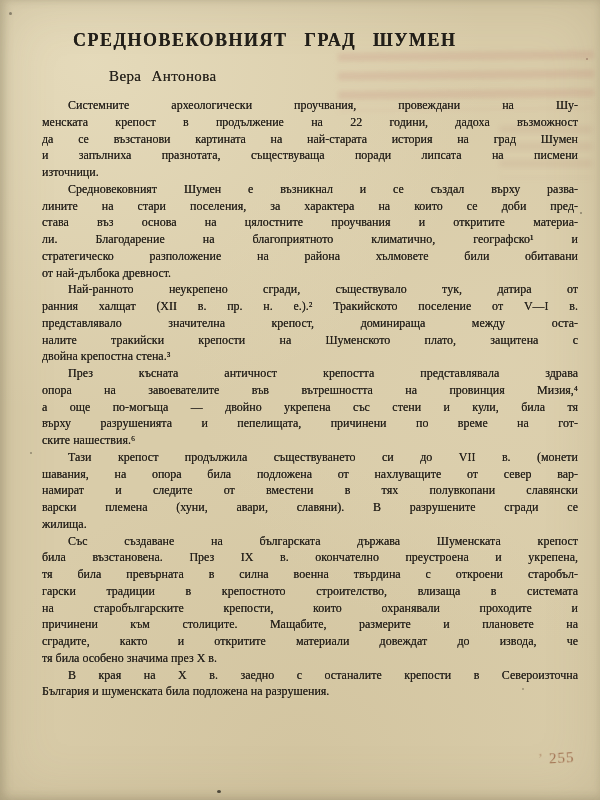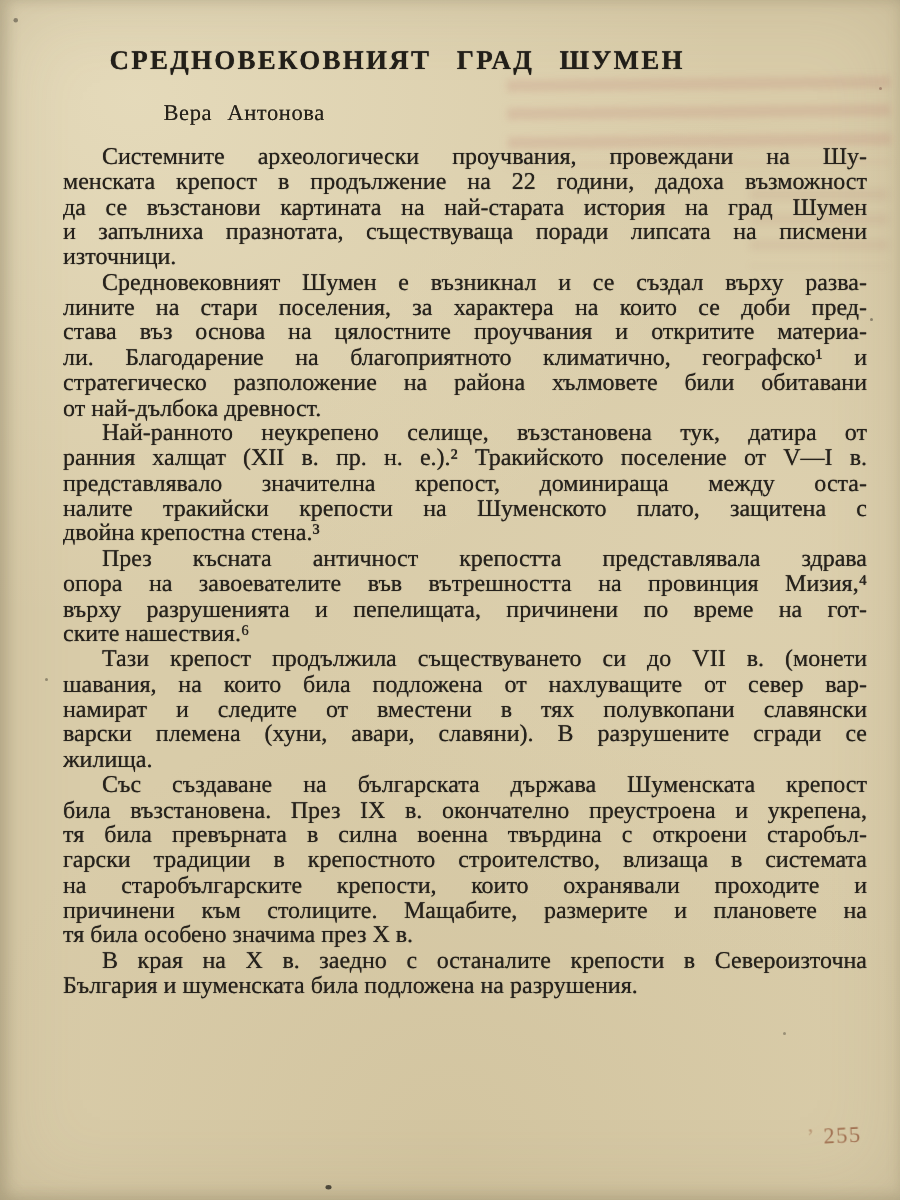--- a/index.html
+++ b/index.html
@@ -36,21 +36,21 @@
     text-shadow: 0 0 0.4px rgba(38,34,27,0.8);
     white-space: nowrap;
     margin-left: 37px;
   }
   .body-text {
     position: absolute; left: 42px; top: 97px; width: 536px;
     color: #26221c;
     text-shadow: 0 0 0.55px rgba(38,34,28,0.85);
   }
   .line {
-    font-size: 16px; line-height: 16.75px; height: 16.75px;
+    font-size: 12px; line-height: 16.75px; height: 16.75px;
     text-align: justify; text-align-last: justify;
     overflow: hidden; white-space: nowrap;
   }
   .line.first { padding-left: 26px; }
   .line.last  { text-align-last: left; }
   .page-number {
     position: absolute; left: 538px; top: 750px;
     font-size: 15px; letter-spacing: 1px;
     color: rgba(146,88,58,0.78);
     filter: blur(0.4px);
@@ -102,40 +102,42 @@
       <div class="line">менската крепост в продължение на 22 години, дадоха възможност</div>
       <div class="line">да се възстанови картината на най-старата история на град Шумен</div>
       <div class="line">и запълниха празнотата, съществуваща поради липсата на писмени</div>
       <div class="line last">източници.</div>
       <div class="line first">Средновековният Шумен е възникнал и се създал върху разва-</div>
       <div class="line">лините на стари поселения, за характера на които се доби пред-</div>
       <div class="line">става въз основа на цялостните проучвания и откритите материа-</div>
       <div class="line">ли. Благодарение на благоприятното климатично, географско¹ и</div>
       <div class="line">стратегическо разположение на района хълмовете били обитавани</div>
       <div class="line last">от най-дълбока древност.</div>
-      <div class="line first">Най-ранното неукрепено селище, възстановена тук, датира от</div>
+      <div class="line first">Най-ранното неукрепено сгради, съществувало тук, датира от</div>
       <div class="line">ранния халщат (XII в. пр. н. е.).² Тракийското поселение от V—I в.</div>
       <div class="line">представлявало значителна крепост, доминираща между оста-</div>
       <div class="line">налите тракийски крепости на Шуменското плато, защитена с</div>
       <div class="line last">двойна крепостна стена.³</div>
       <div class="line first">През късната античност крепостта представлявала здрава</div>
       <div class="line">опора на завоевателите във вътрешността на провинция Мизия,⁴</div>
+      <div class="line">а още по-могъща — двойно укрепена със стени и кули, била тя</div>
       <div class="line">върху разрушенията и пепелищата, причинени по време на гот-</div>
       <div class="line last">ските нашествия.⁶</div>
       <div class="line first">Тази крепост продължила съществуването си до VII в. (монети</div>
-      <div class="line">шавания, на които била подложена от нахлуващите от север вар-</div>
+      <div class="line">шавания, на опора била подложена от нахлуващите от север вар-</div>
       <div class="line">намират и следите от вместени в тях полувкопани славянски</div>
       <div class="line">варски племена (хуни, авари, славяни). В разрушените сгради се</div>
       <div class="line last">жилища.</div>
       <div class="line first">Със създаване на българската държава Шуменската крепост</div>
       <div class="line">била възстановена. През IX в. окончателно преустроена и укрепена,</div>
       <div class="line">тя била превърната в силна военна твърдина с откроени старобъл-</div>
       <div class="line">гарски традиции в крепостното строителство, влизаща в системата</div>
       <div class="line">на старобългарските крепости, които охранявали проходите и</div>
       <div class="line">причинени към столиците. Мащабите, размерите и плановете на</div>
+      <div class="line">сградите, както и откритите материали довеждат до извода, че</div>
       <div class="line last">тя била особено значима през X в.</div>
       <div class="line first">В края на X в. заедно с останалите крепости в Североизточна</div>
       <div class="line last">България и шуменската била подложена на разрушения.</div>
     </div>
 
   <div class="page-number">255</div>
 
   <div class="speck s1"></div>
   <div class="speck s2"></div>
   <div class="speck s3"></div>

